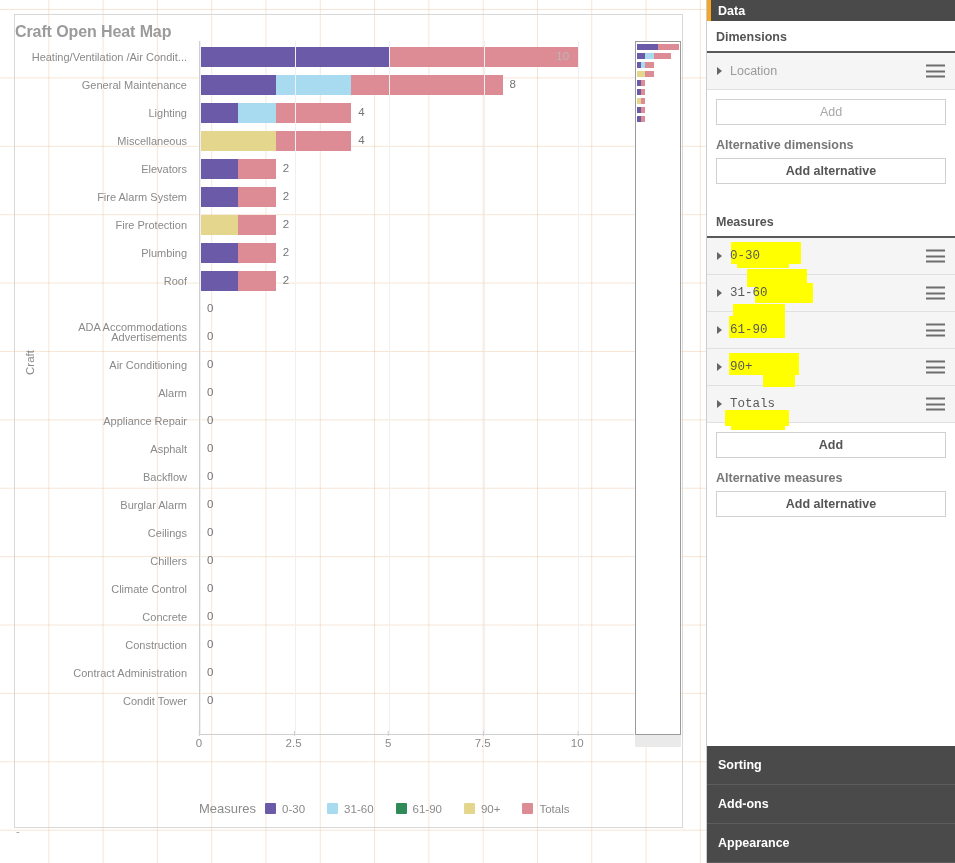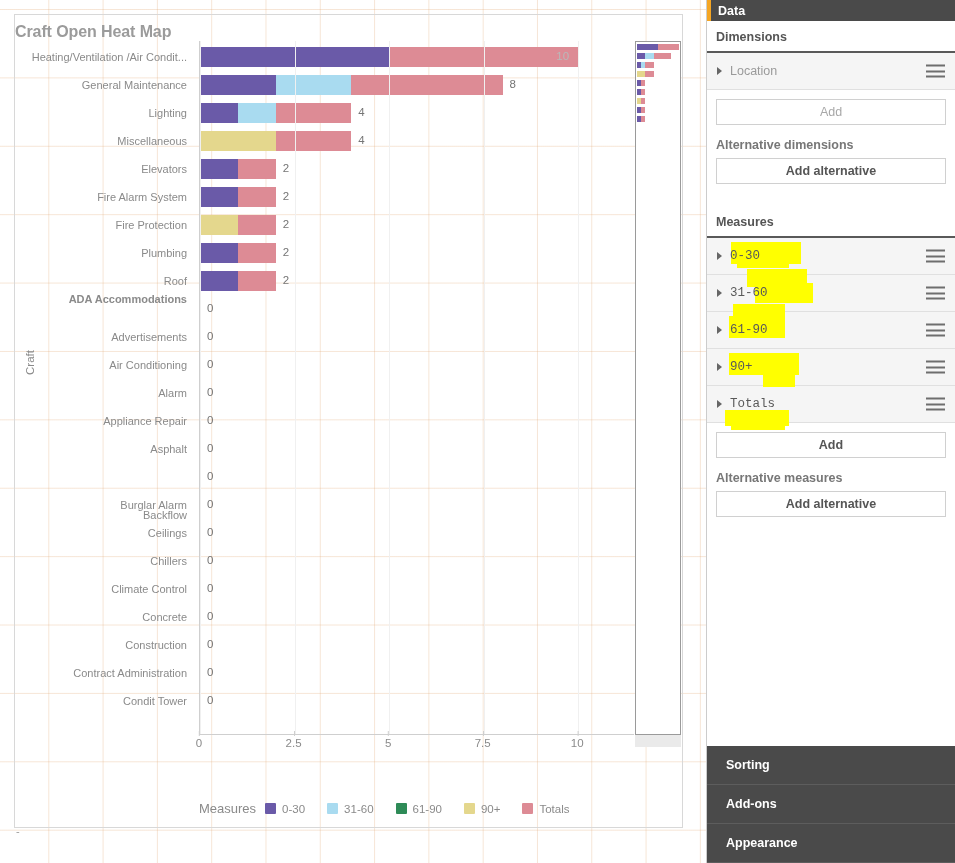--- a/index.html
+++ b/index.html
@@ -165,21 +165,21 @@
   }
   .btn.muted { color: #a8a8a8; font-weight: normal; }
   .alt-label {
     font-size: 12.5px; font-weight: bold; color: #777777;
     padding: 13px 0 6px 9px;
   }
 
   .collapsed-sec {
     height: 39px; background: #4a4a4a; color: #ffffff;
     font-size: 12.5px; font-weight: bold;
-    display: flex; align-items: center; padding-left: 19px;
+    display: flex; align-items: center; padding-left: 11px;
     border-bottom: 1px solid #5d5d5d;
   }
   .panel-bottom { position: absolute; left: 0; bottom: 0; width: 100%; }
 
   
   .hl { position: absolute; background: #ffff00; z-index: 1; pointer-events: none; }
 </style>
 </head>
 <body>
 
@@ -196,27 +196,27 @@
     <div class="ycats" id="ycats">
         <div class="ycat" style="top: 2px;">Heating/Ventilation /Air Condit...</div>
         <div class="ycat" style="top: 30px;">General Maintenance</div>
         <div class="ycat" style="top: 58px;">Lighting</div>
         <div class="ycat" style="top: 86px;">Miscellaneous</div>
         <div class="ycat" style="top: 114px;">Elevators</div>
         <div class="ycat" style="top: 142px;">Fire Alarm System</div>
         <div class="ycat" style="top: 170px;">Fire Protection</div>
         <div class="ycat" style="top: 198px;">Plumbing</div>
         <div class="ycat" style="top: 226px;">Roof</div>
-        <div class="ycat" style="top: 244px; font-weight: bold;">ADA Accommodations</div>
+        <div class="ycat" style="top: 272px;">ADA Accommodations</div>
         <div class="ycat" style="top: 282px;">Advertisements</div>
         <div class="ycat" style="top: 310px;">Air Conditioning</div>
         <div class="ycat" style="top: 338px;">Alarm</div>
         <div class="ycat" style="top: 366px;">Appliance Repair</div>
         <div class="ycat" style="top: 394px;">Asphalt</div>
-        <div class="ycat" style="top: 422px; margin-top: 38px;">Backflow</div>
+        <div class="ycat" style="top: 422px;">Backflow</div>
         <div class="ycat" style="top: 450px;">Burglar Alarm</div>
         <div class="ycat" style="top: 478px;">Ceilings</div>
         <div class="ycat" style="top: 506px;">Chillers</div>
         <div class="ycat" style="top: 534px; margin-left: 31px;">Climate Control</div>
         <div class="ycat" style="top: 562px;">Concrete</div>
         <div class="ycat" style="top: 590px;">Construction</div>
         <div class="ycat" style="top: 618px;">Contract Administration</div>
         <div class="ycat" style="top: 646px;">Condit Tower</div>
       </div>
 

